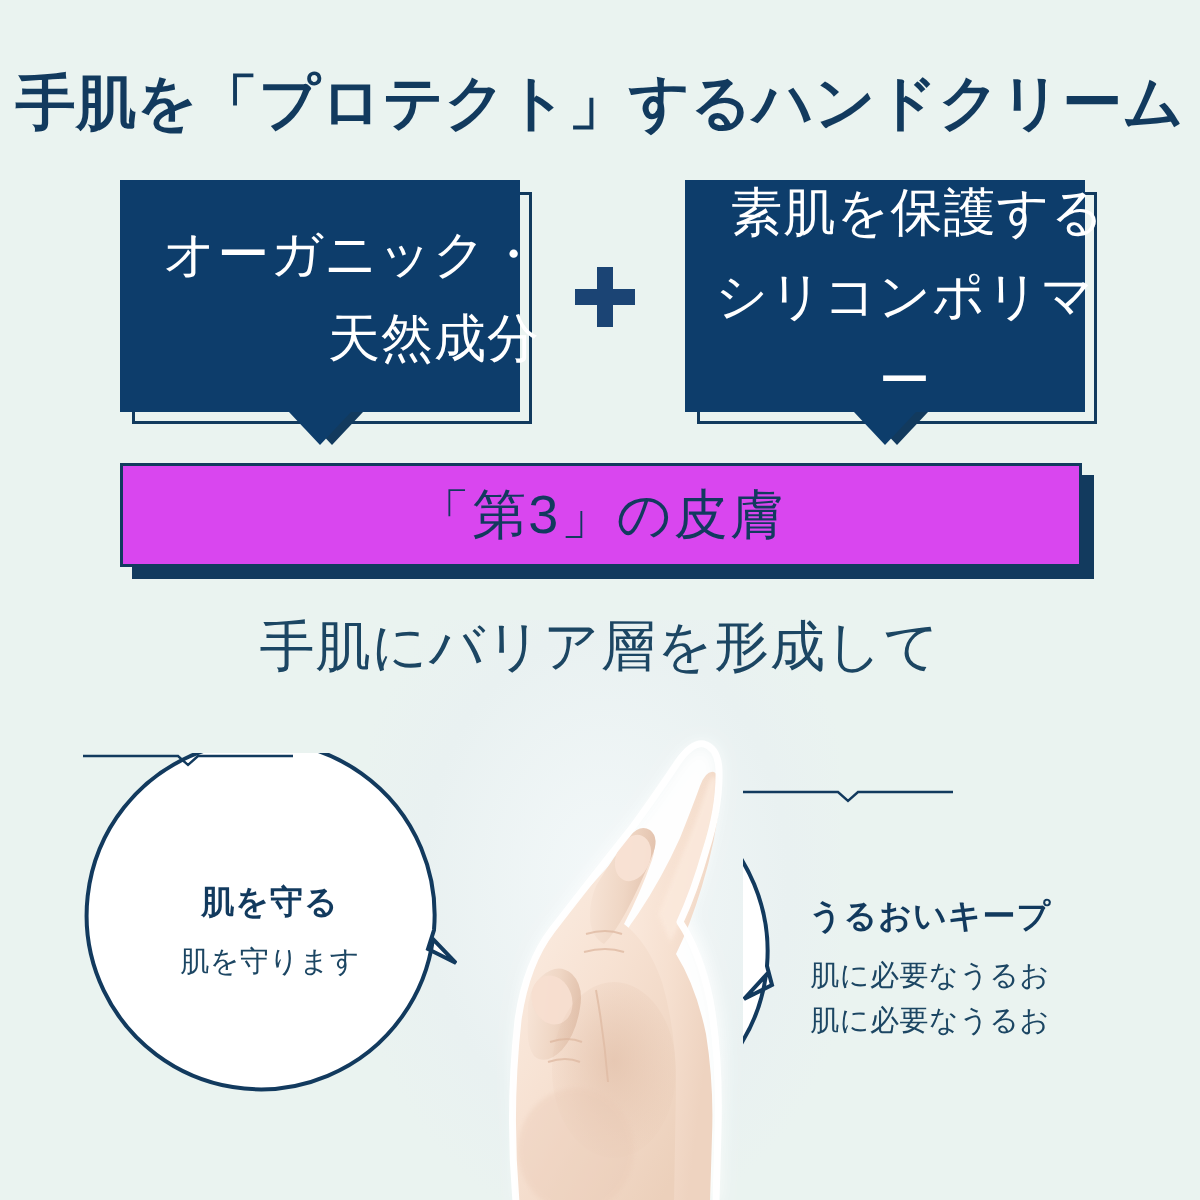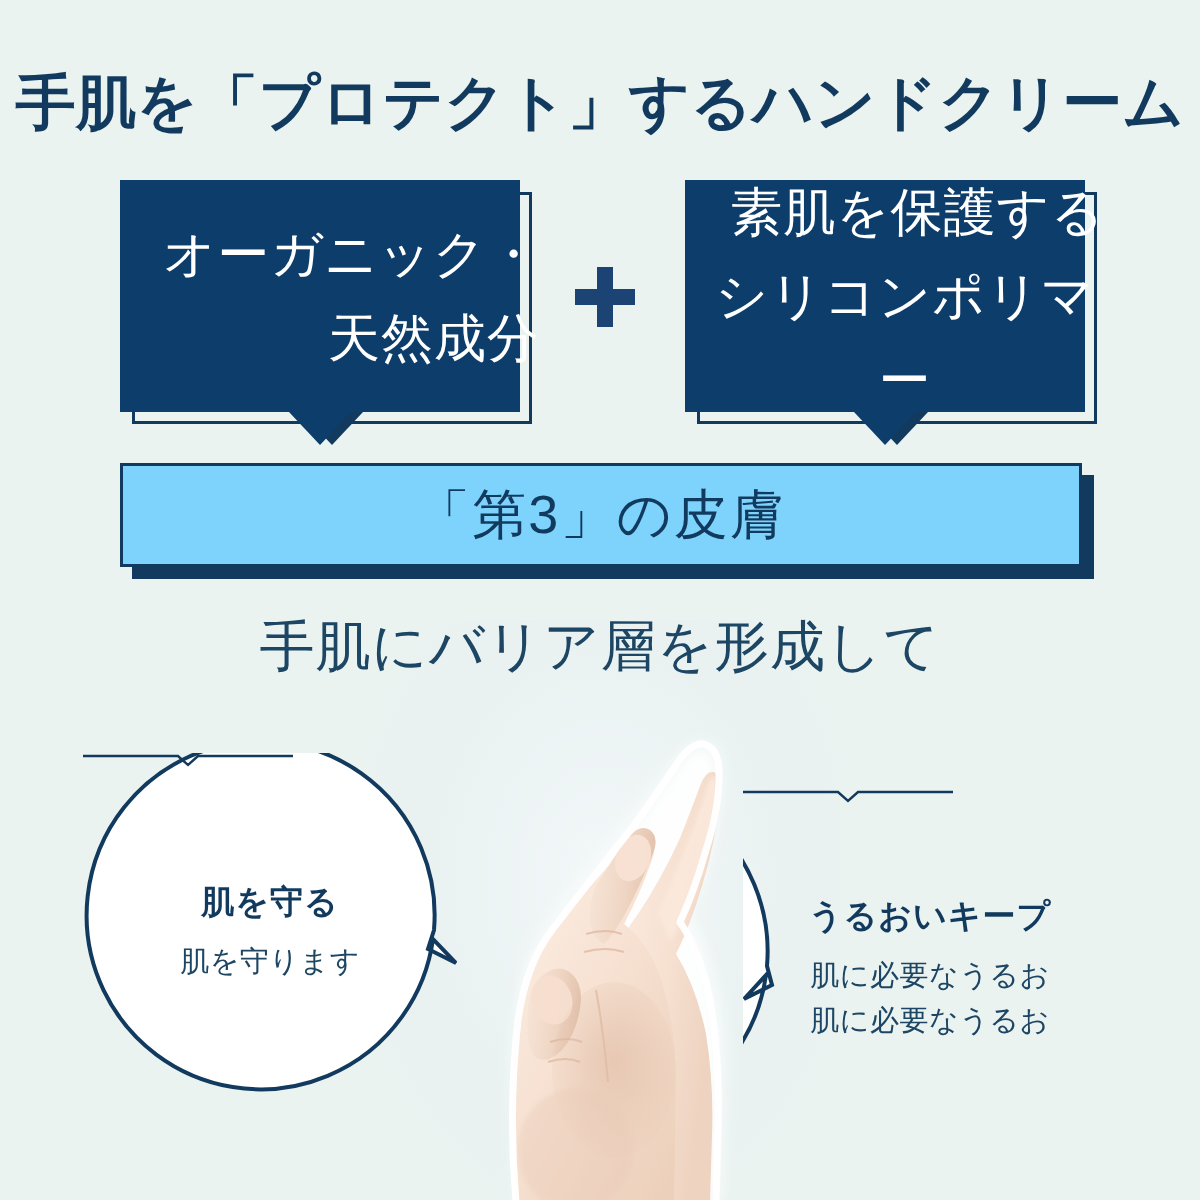--- a/index.html
+++ b/index.html
@@ -78,21 +78,21 @@
   .plus:after{left:22px;top:0;width:16px;height:60px;}
 
   
   .whitebar{position:absolute;left:120px;top:463px;width:962px;height:104px;}
   .whitebar .shadow{
     position:absolute;left:12px;top:12px;width:100%;height:100%;
     background:#123a5e;
   }
   .whitebar .body{
     position:absolute;left:0;top:0;width:100%;height:100%;
-    background:#7dd3fc;border:3px solid #123a5e;box-sizing:border-box;
+    background:#d946ef;border:3px solid #123a5e;box-sizing:border-box;
     display:flex;align-items:center;justify-content:center;
   }
   .whitebar .txt{
     color:#123a5e;font-size:54px;letter-spacing:2px;font-weight:400;
     white-space:nowrap;
   }
 
   .subcaption{
     position:absolute;left:0;top:610px;width:1200px;text-align:center;
     color:#1c4663;font-size:55px;letter-spacing:1px;font-weight:400;

